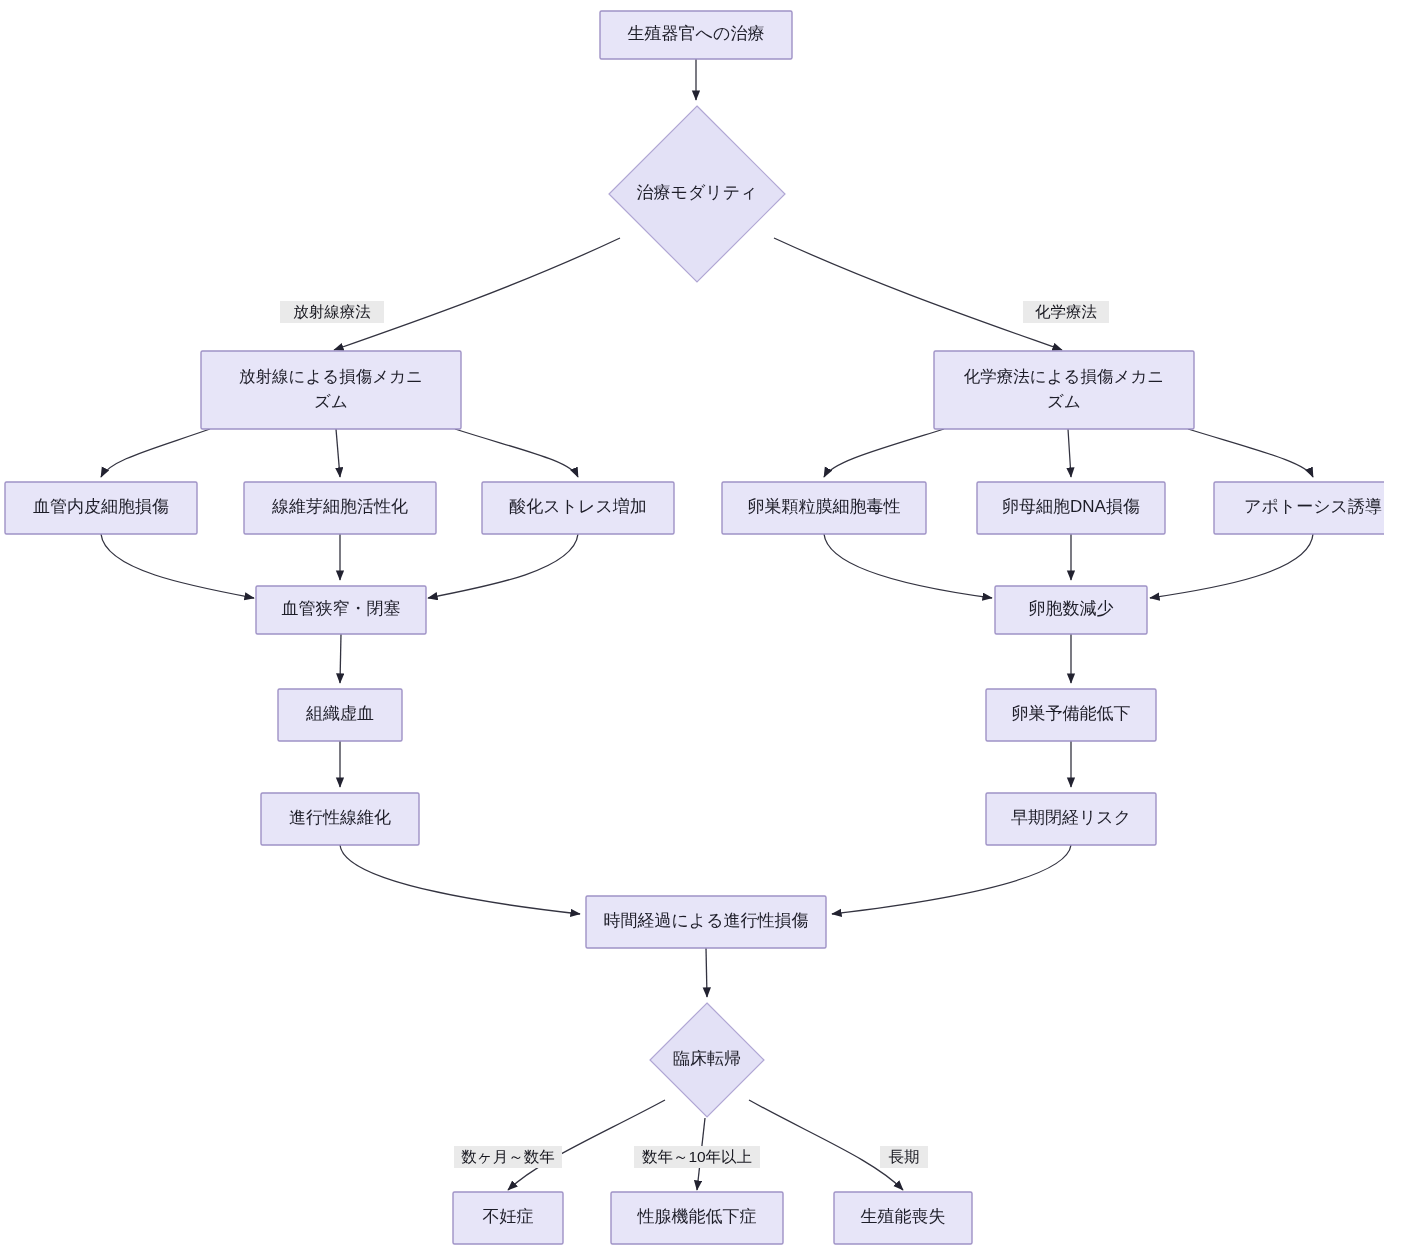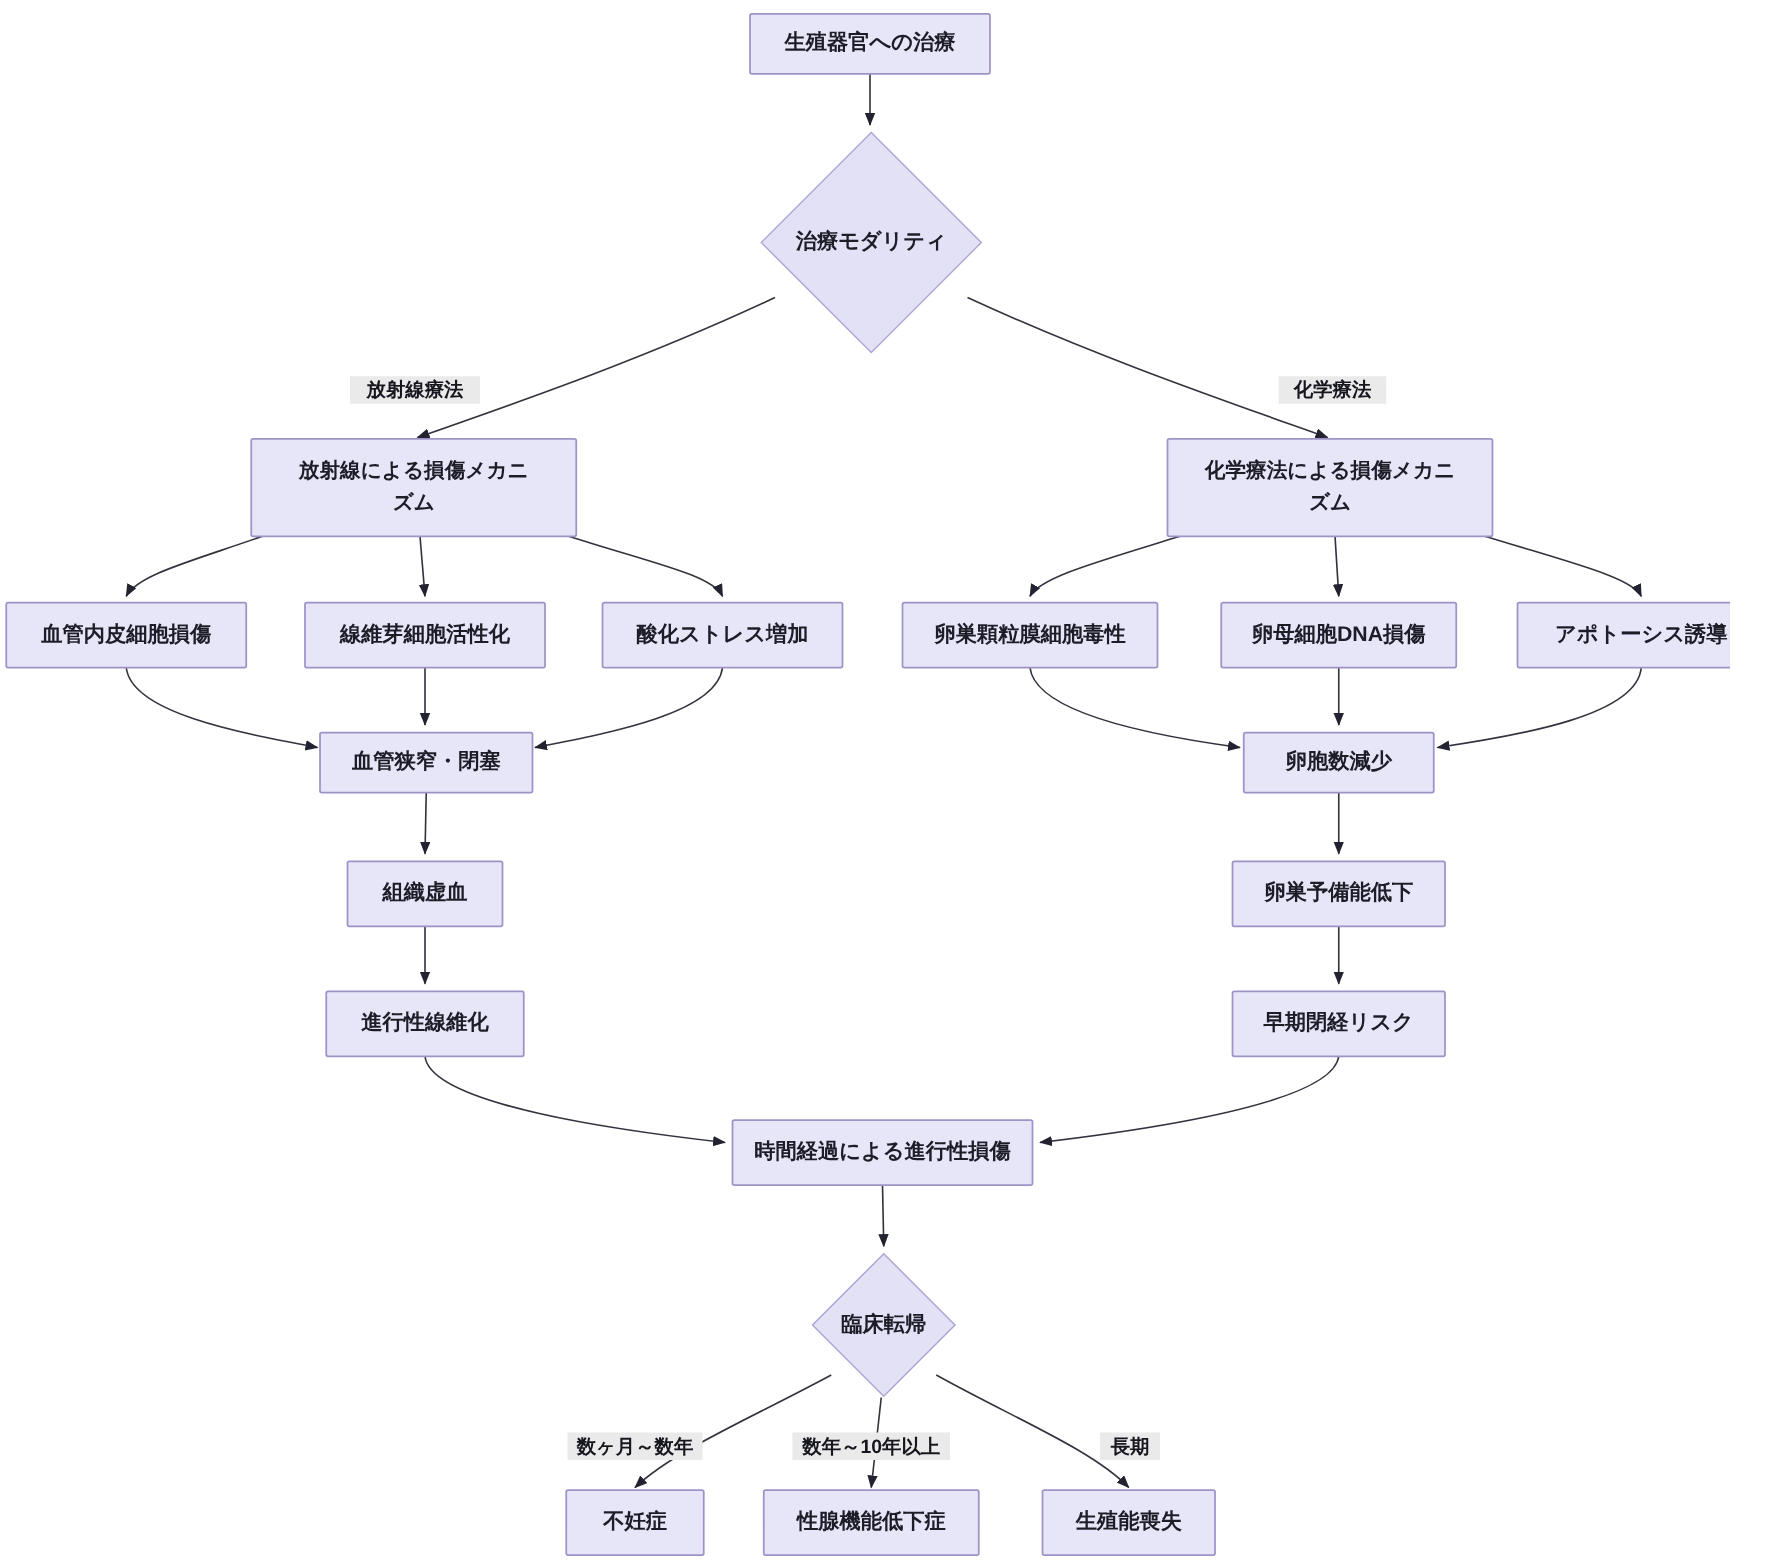--- a/index.html
+++ b/index.html
@@ -10,21 +10,20 @@
   }
   body {
     font-family: "Liberation Sans", "DejaVu Sans", sans-serif;
   }
   #diagram-root {
     position: relative;
     width: 1384px;
     height: 1254px;
     background: #ffffff;
     overflow: hidden;
-    font-weight: bold;
   }
   svg.flow-canvas {
     position: absolute;
     top: 0;
     left: 0;
     width: 1412px;
     height: 1254px;
   }
   .node-rect {
     fill: #e7e5f8;

